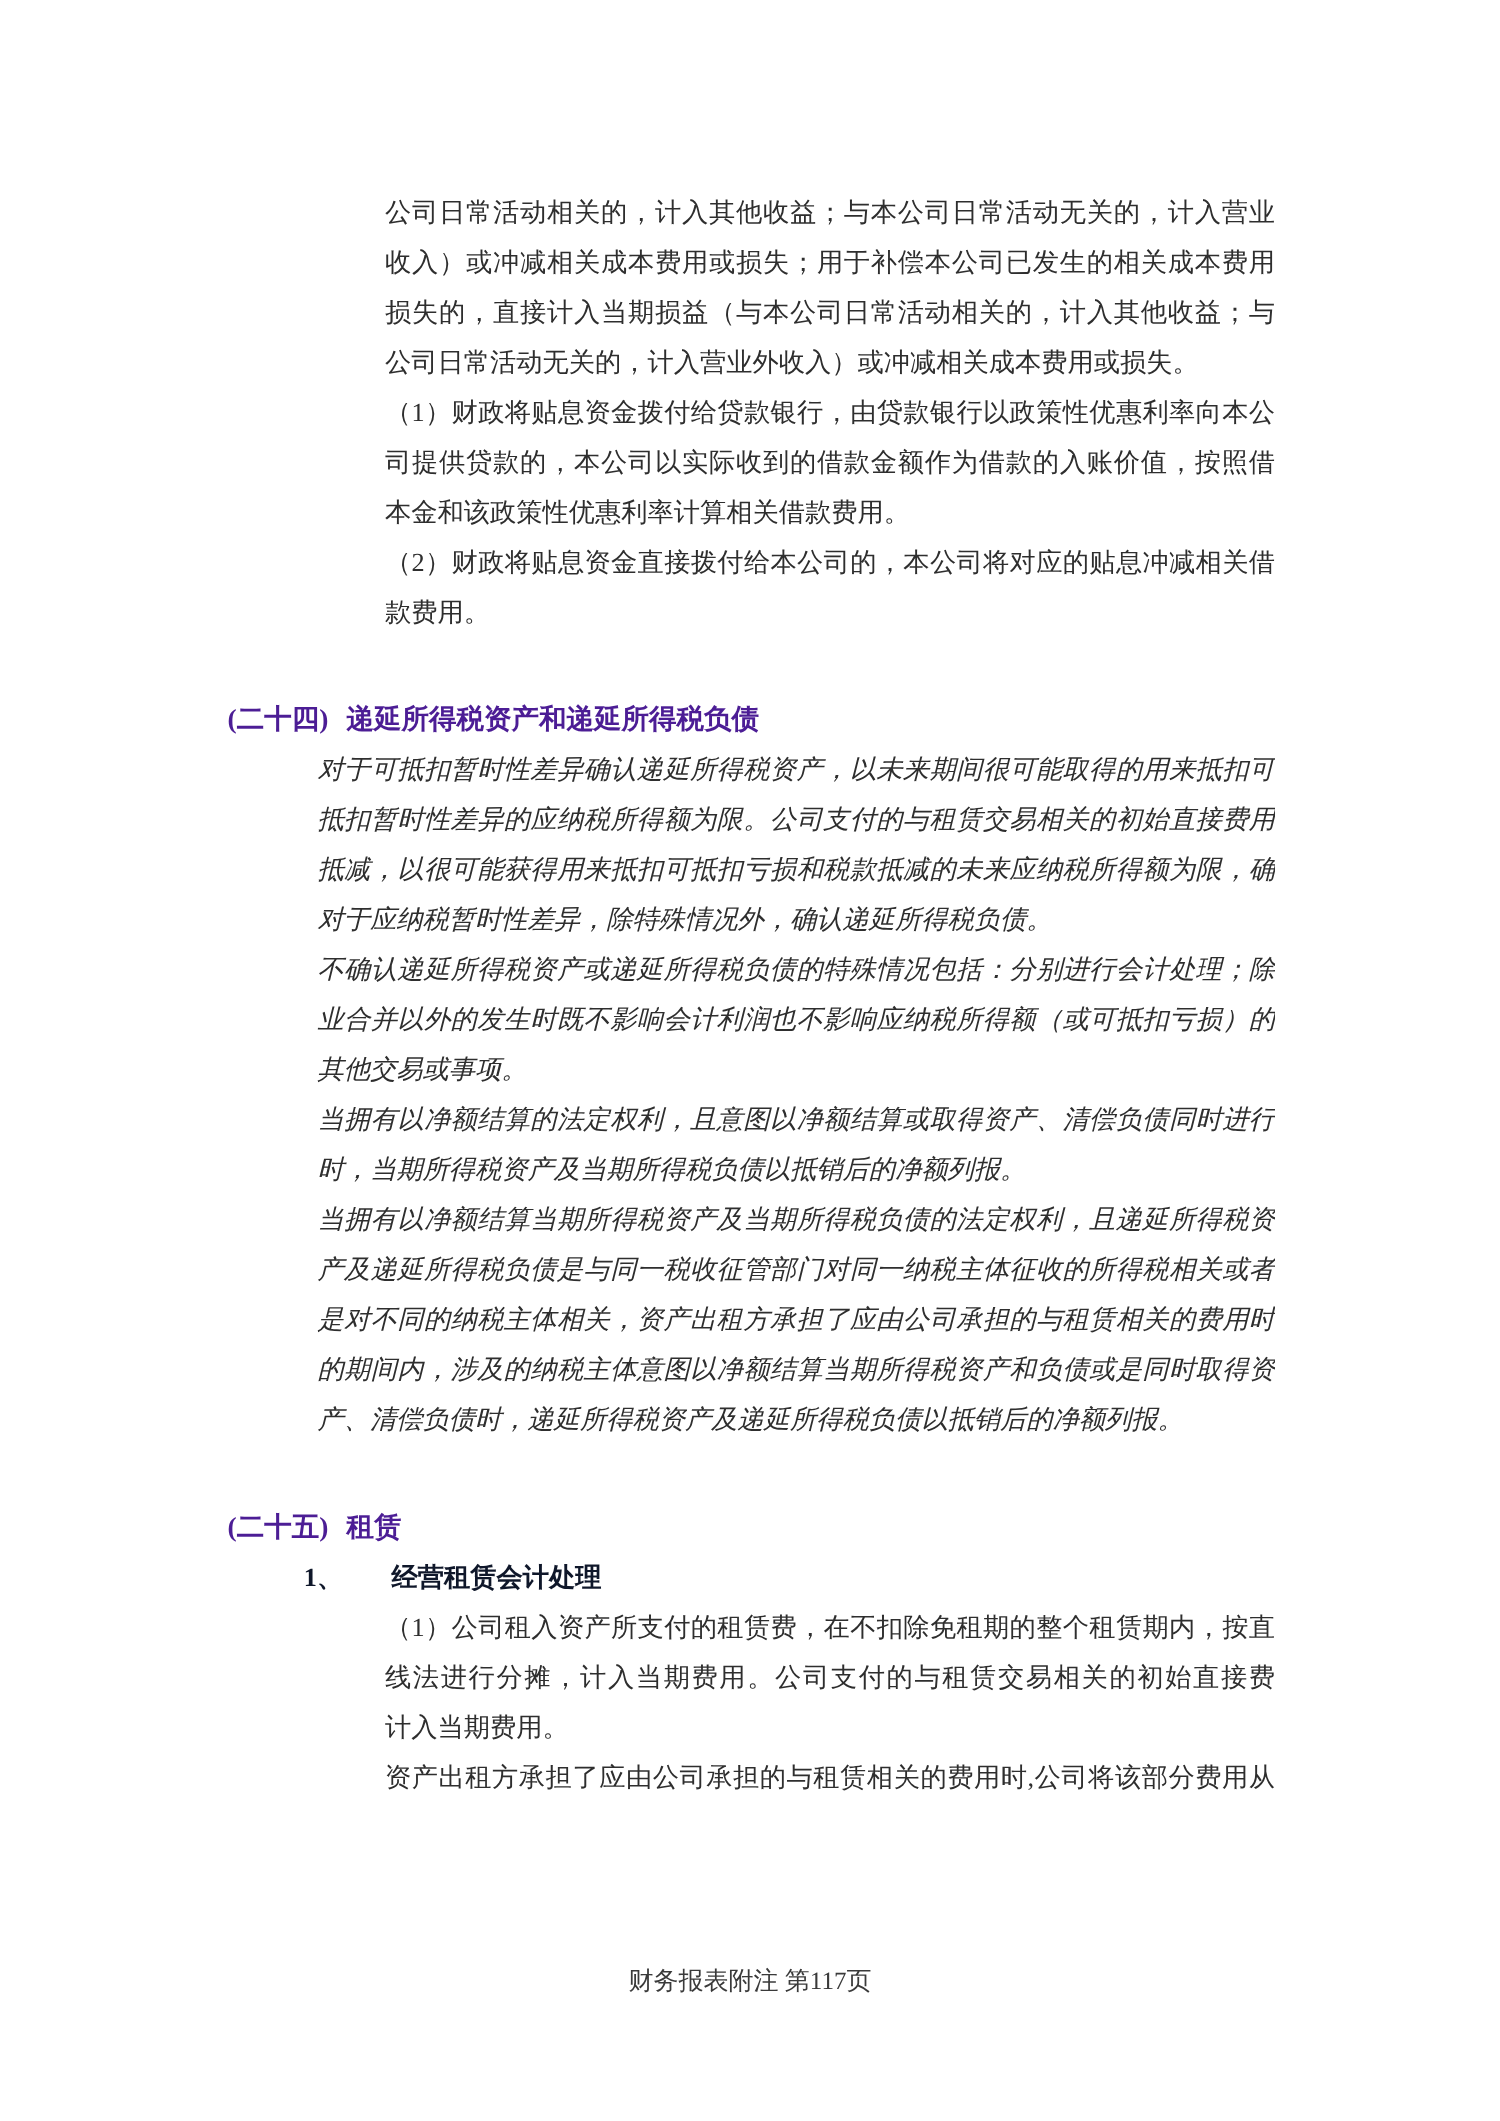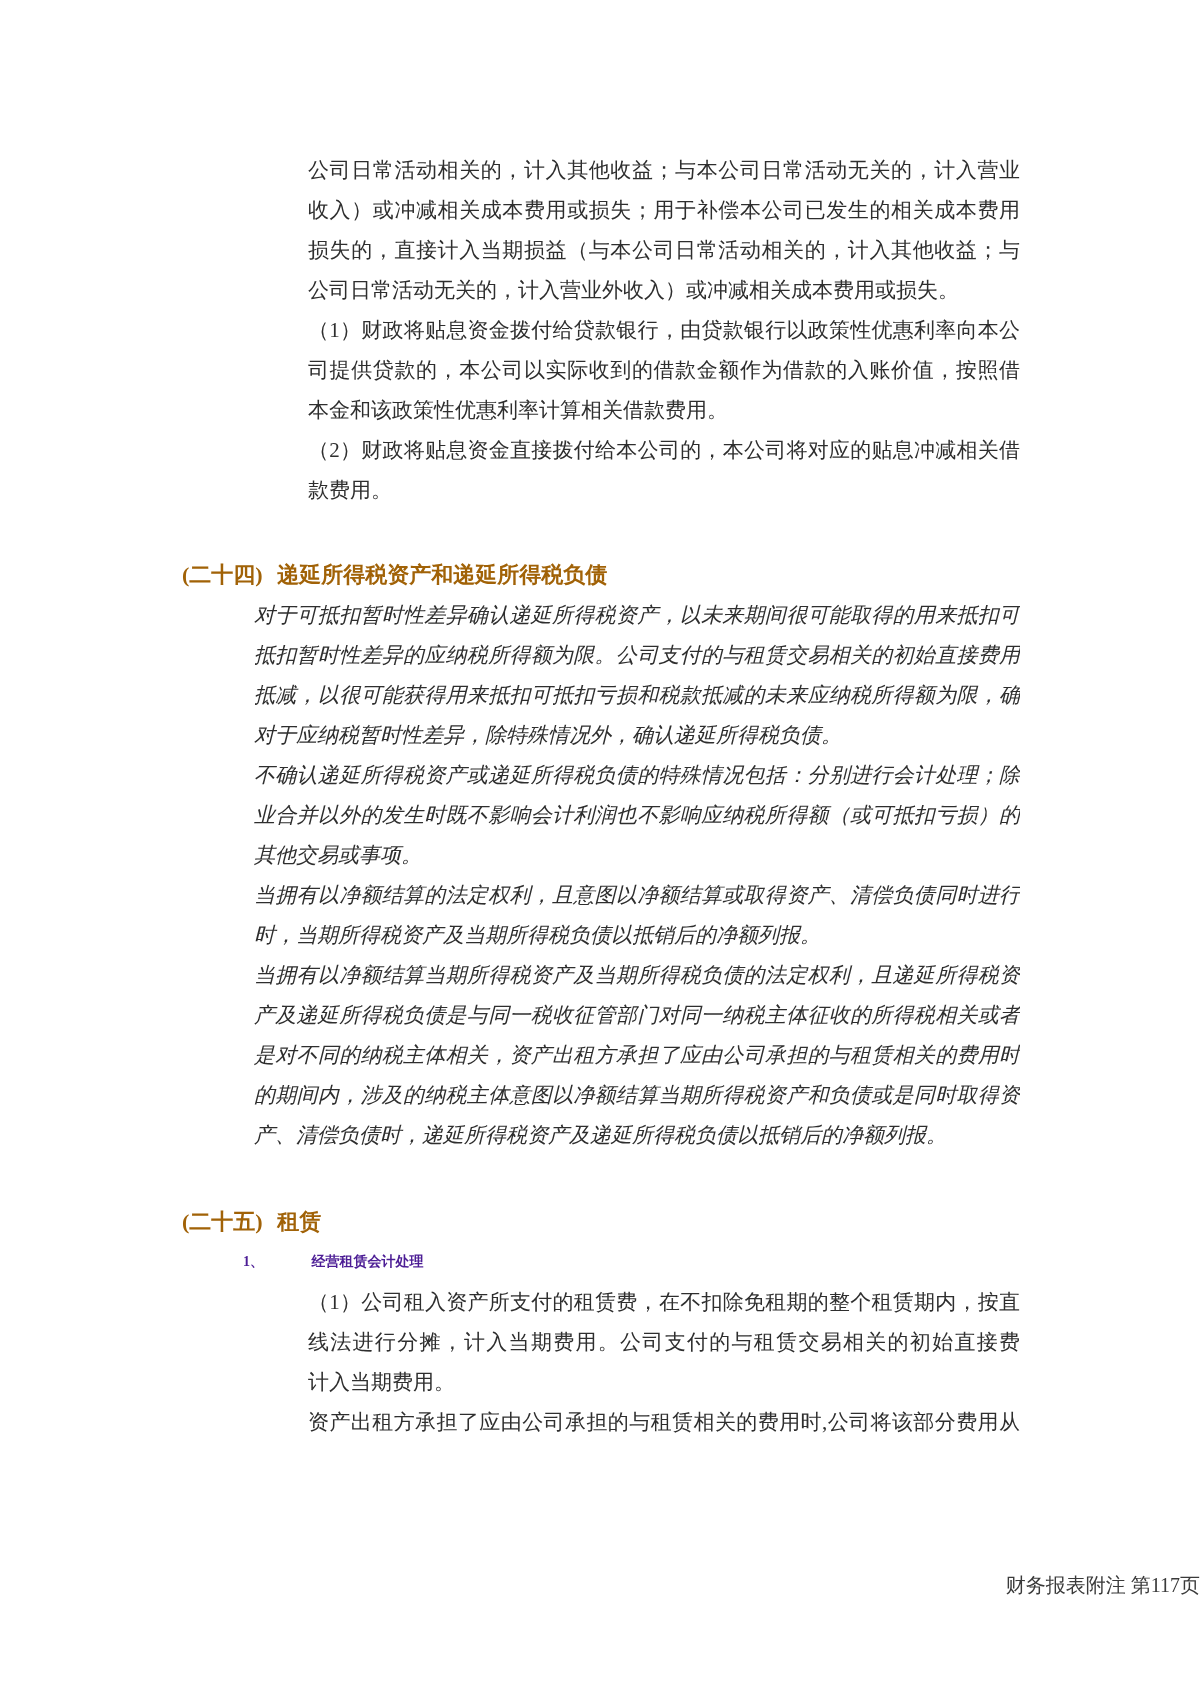--- a/index.html
+++ b/index.html
@@ -32,43 +32,43 @@
   }
   .item-body { margin-left:308px; width:712px; }
   .sec-body  { margin-left:254px; width:766px;font-style:italic; }
   .para { margin:0; }
   h2.sec-heading {
     margin:45px 0 0 182px;
     height:40px;
     line-height:40px;
     font-size:22px;
     font-weight:bold;
-    color:#a16207;
+    color:#4c1d95;
     white-space:nowrap;
   }
   h2.sec-heading .sec-num { margin-right:9px; }
   .sec-heading-25 { margin-top:47px !important; }
   .sub-head {
     margin-left:243px;
     height:40px;
     line-height:40px;
-    font-size:14px;
+    font-size:21px;
     font-weight:bold;
-    color:#4c1d95;
+    color:#0f172a;
     white-space:nowrap;
   }
   .sub-head .sub-num { display:inline-block; width:65px; }
   .footer {
     position:absolute;
     top:1565px;
     left:0;
     width:100%;
     height:40px;
     line-height:40px;
-    text-align:right;
+    text-align:center;
     font-size:20px;
     color:#3a3a3a;
   }
 </style>
 </head>
 <body>
 
 <div class="page">
 
   <div class="item-body">

